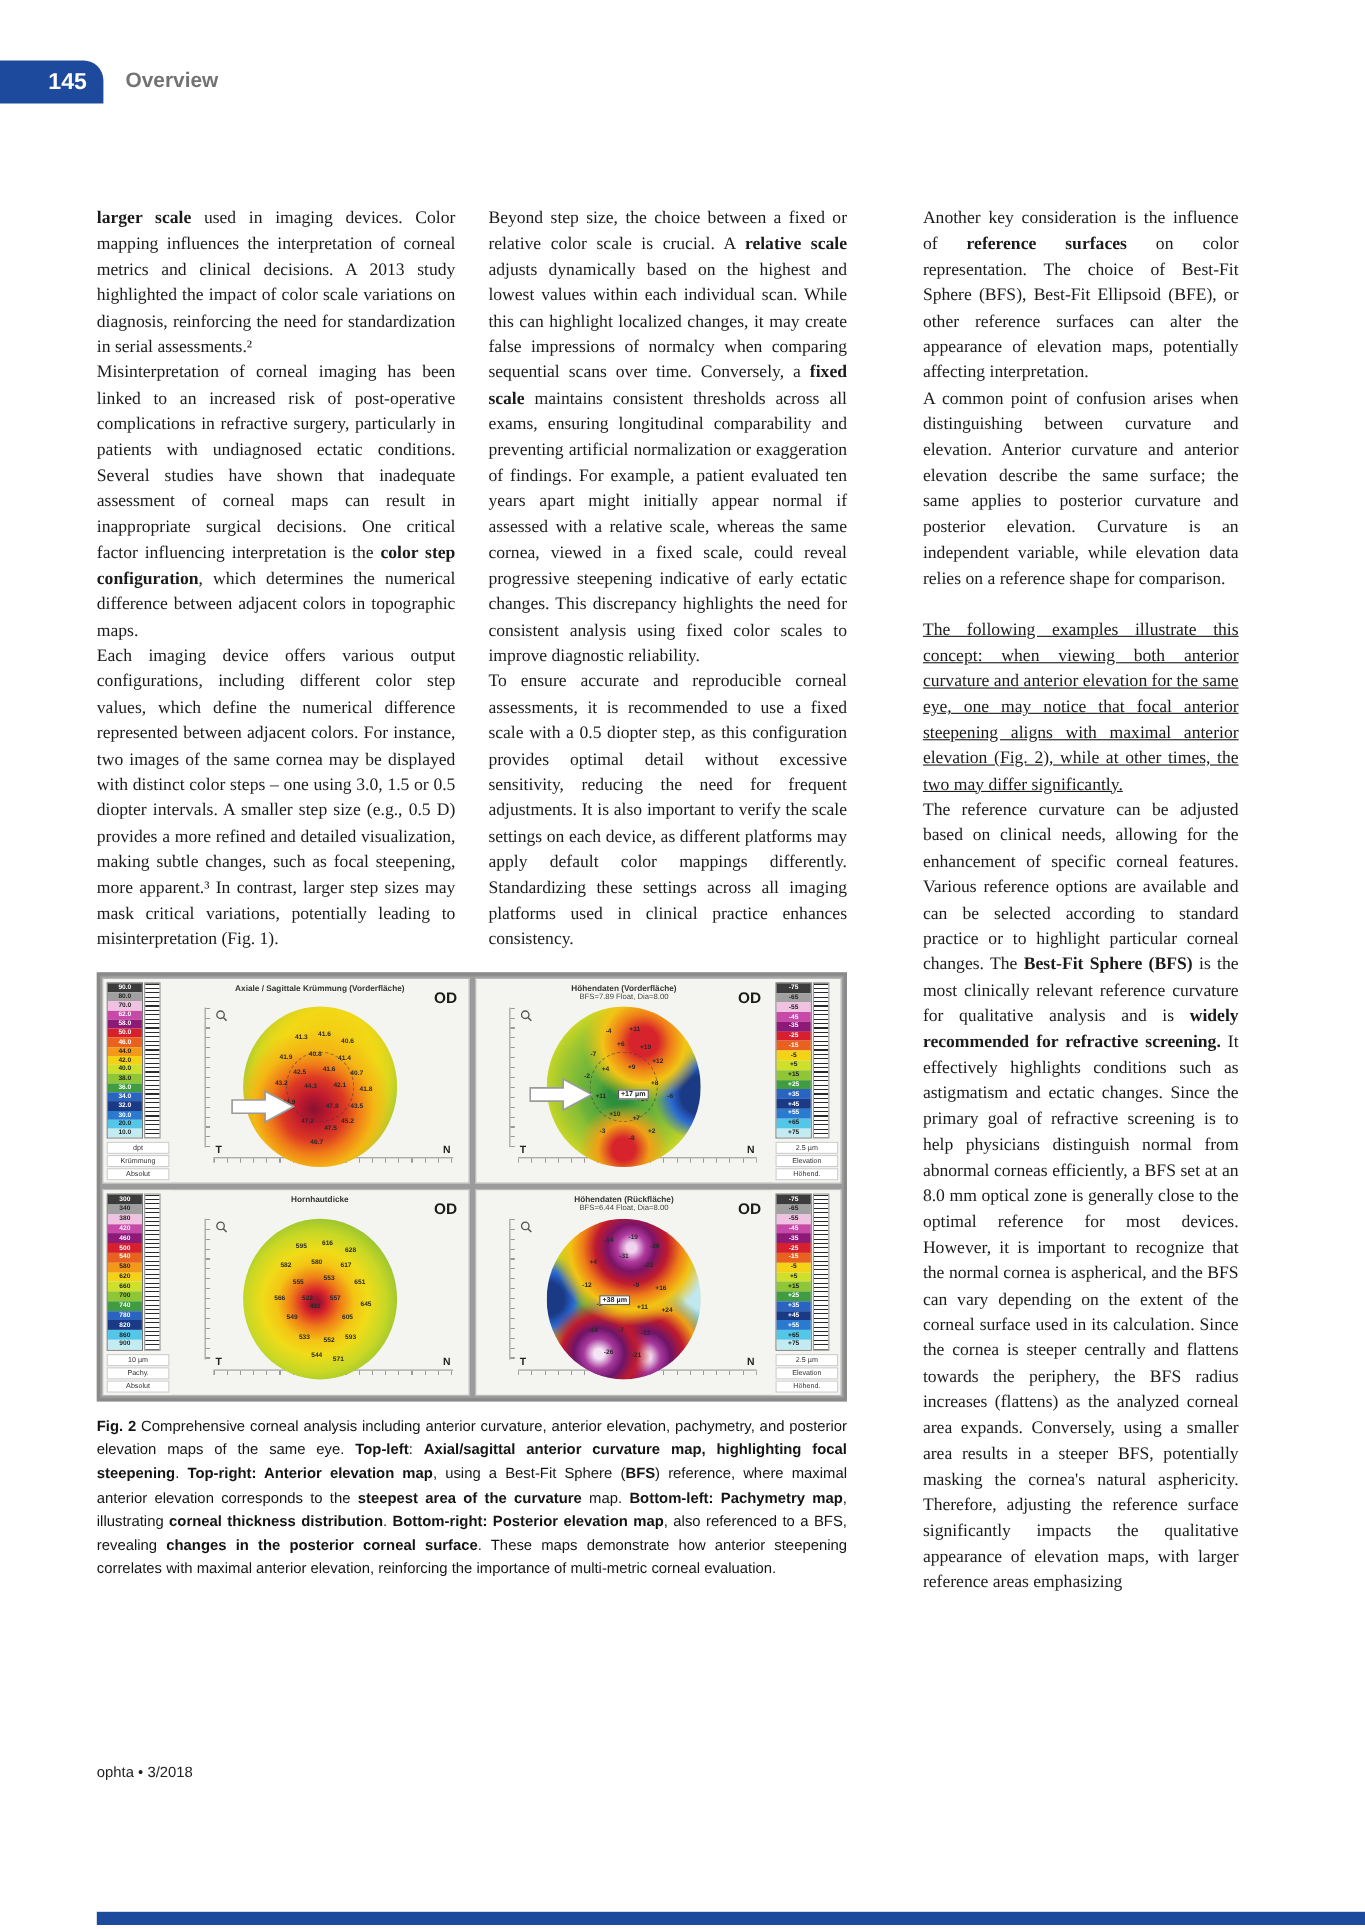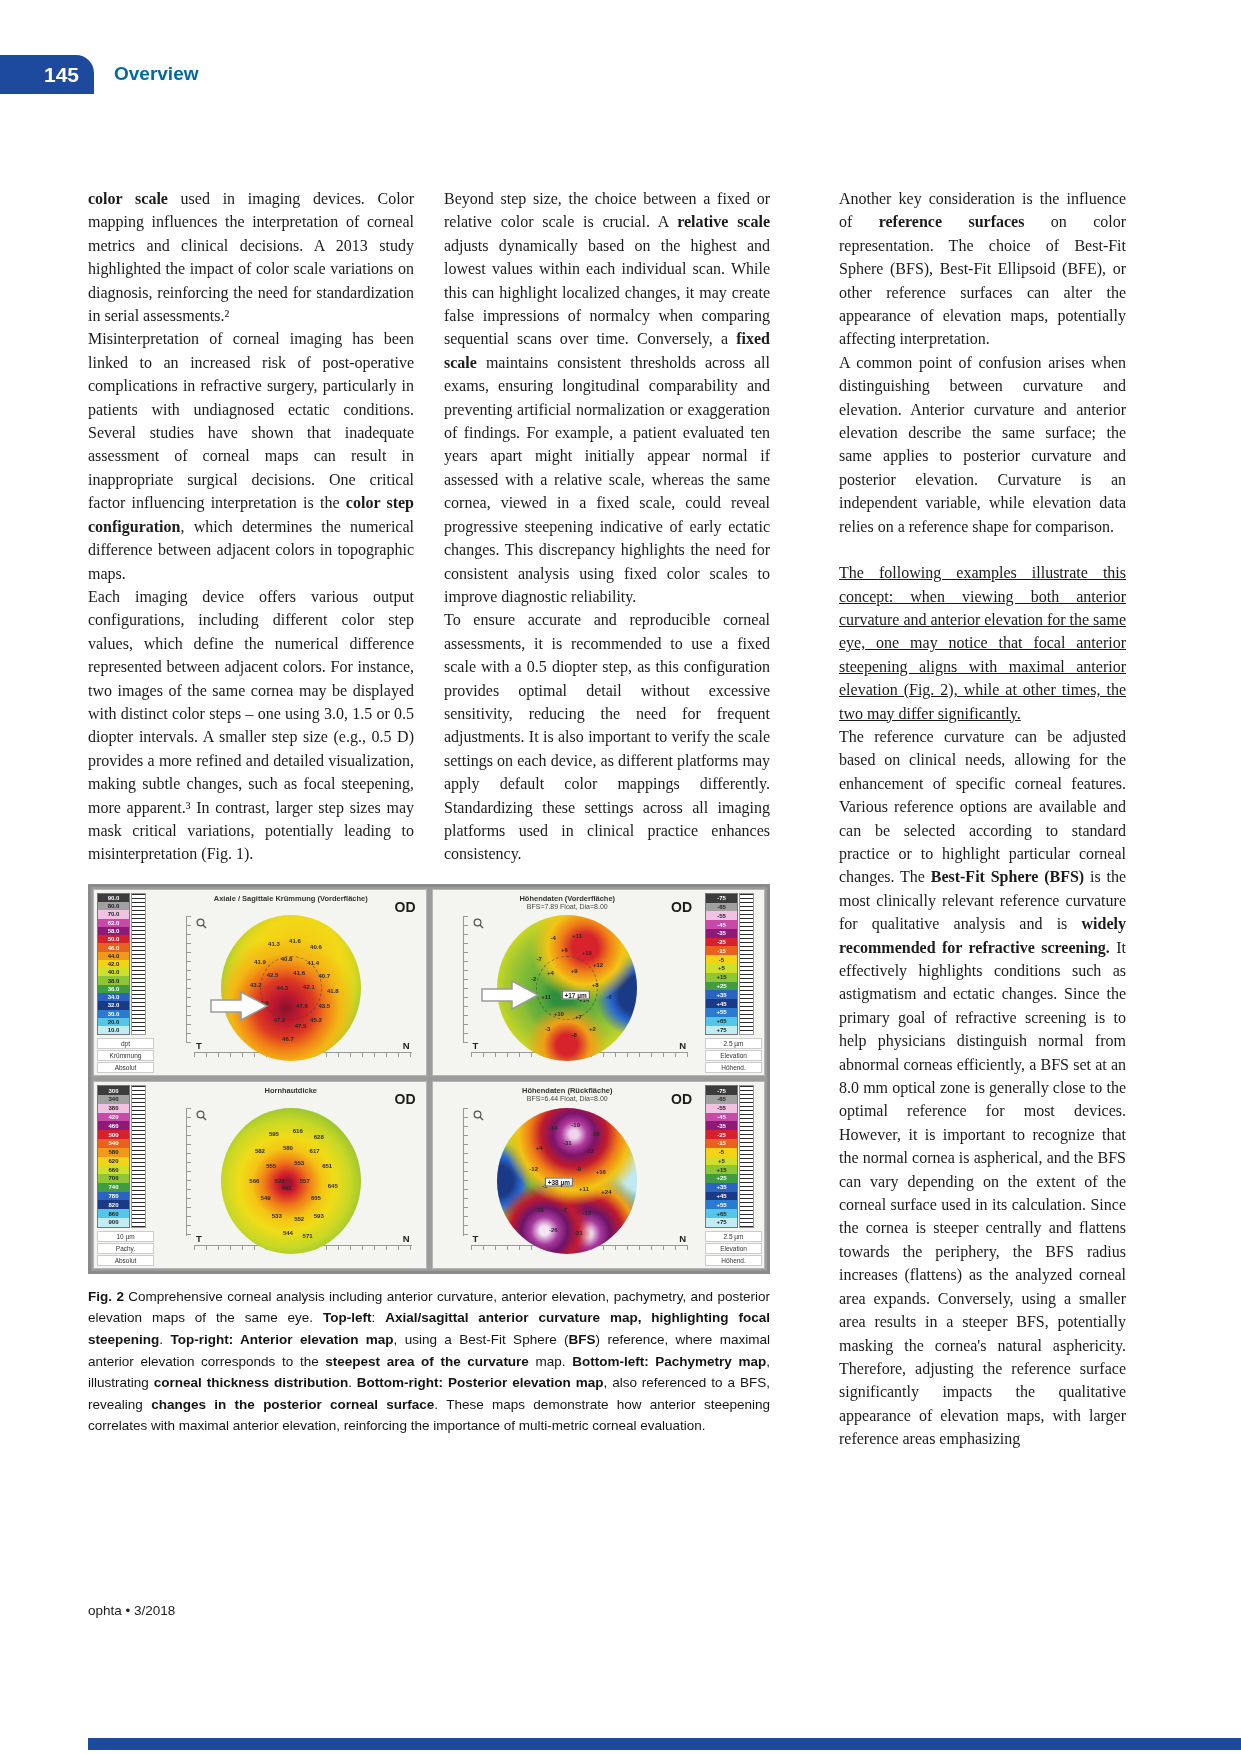--- a/index.html
+++ b/index.html
@@ -11,21 +11,21 @@
   }
   
   .page-tab {
     position:absolute; left:0; top:55px; width:94px; height:39px;
     border-top-right-radius:18px;
     color:#fff; font-family:"Liberation Sans", sans-serif; font-weight:bold; font-size:21px;
     display:flex; align-items:center; justify-content:flex-end; padding-right:15px;
   }
   .header-title {
     position:absolute; left:114px; top:63px;
-    font-family:"Liberation Sans", sans-serif; font-size:19px; font-weight:bold; color:#0369a1;
+    font-family:"Liberation Sans", sans-serif; font-size:19px; font-weight:bold; color:#737373;
   }
   
   .content { position:absolute; left:88px; top:187px; width:1038px; display:flex; gap:30px; }
   .main { width:682px; }
   .textcols { display:flex; gap:30px; }
   .col { width:326px; font-size:16px; line-height:23.4px; text-align:justify; }
   .col p { margin:0; }
   .col3 { width:326px; font-size:16px; line-height:23.4px; text-align:justify;margin-left:39px; }
   .col3 p { margin:0; }
   .gap-before { margin-top:23px !important;text-decoration:underline; }
@@ -120,21 +120,21 @@
   <div class="page-tab" style="background: rgb(29, 74, 156);">
     <span>145</span>
   </div>
   <div class="header-title">Overview</div>
 
   <div class="content">
 
     <div class="main">
       <div class="textcols">
         <div class="col">
-          <p><b>color scale</b> used in imaging devices. Color mapping influences the interpretation of corneal metrics and clinical decisions. A 2013 study highlighted the impact of color scale variations on diagnosis, reinforcing the need for standardization in serial assessments.²</p>
+          <p><b>larger scale</b> used in imaging devices. Color mapping influences the interpretation of corneal metrics and clinical decisions. A 2013 study highlighted the impact of color scale variations on diagnosis, reinforcing the need for standardization in serial assessments.²</p>
           <p>Misinterpretation of corneal imaging has been linked to an increased risk of post-operative complications in refractive surgery, particularly in patients with undiagnosed ectatic conditions. Several studies have shown that inadequate assessment of corneal maps can result in inappropriate surgical decisions. One critical factor influencing interpretation is the <b>color step configuration</b>, which determines the numerical difference between adjacent colors in topographic maps.</p>
           <p>Each imaging device offers various output configurations, including different color step values, which define the numerical difference represented between adjacent colors. For instance, two images of the same cornea may be displayed with distinct color steps – one using 3.0, 1.5 or 0.5 diopter intervals. A smaller step size (e.g., 0.5 D) provides a more refined and detailed visualization, making subtle changes, such as focal steepening, more apparent.³ In contrast, larger step sizes may mask critical variations, potentially leading to misinterpretation (Fig. 1).</p>
         </div>
         <div class="col">
           <p>Beyond step size, the choice between a fixed or relative color scale is crucial. A <b>relative scale</b> adjusts dynamically based on the highest and lowest values within each individual scan. While this can highlight localized changes, it may create false impressions of normalcy when comparing sequential scans over time. Conversely, a <b>fixed scale</b> maintains consistent thresholds across all exams, ensuring longitudinal comparability and preventing artificial normalization or exaggeration of findings. For example, a patient evaluated ten years apart might initially appear normal if assessed with a relative scale, whereas the same cornea, viewed in a fixed scale, could reveal progressive steepening indicative of early ectatic changes. This discrepancy highlights the need for consistent analysis using fixed color scales to improve diagnostic reliability.</p>
           <p>To ensure accurate and reproducible corneal assessments, it is recommended to use a fixed scale with a 0.5 diopter step, as this configuration provides optimal detail without excessive sensitivity, reducing the need for frequent adjustments. It is also important to verify the scale settings on each device, as different platforms may apply default color mappings differently. Standardizing these settings across all imaging platforms used in clinical practice enhances consistency.</p>
         </div>
       </div>
 
       <div class="figure">

